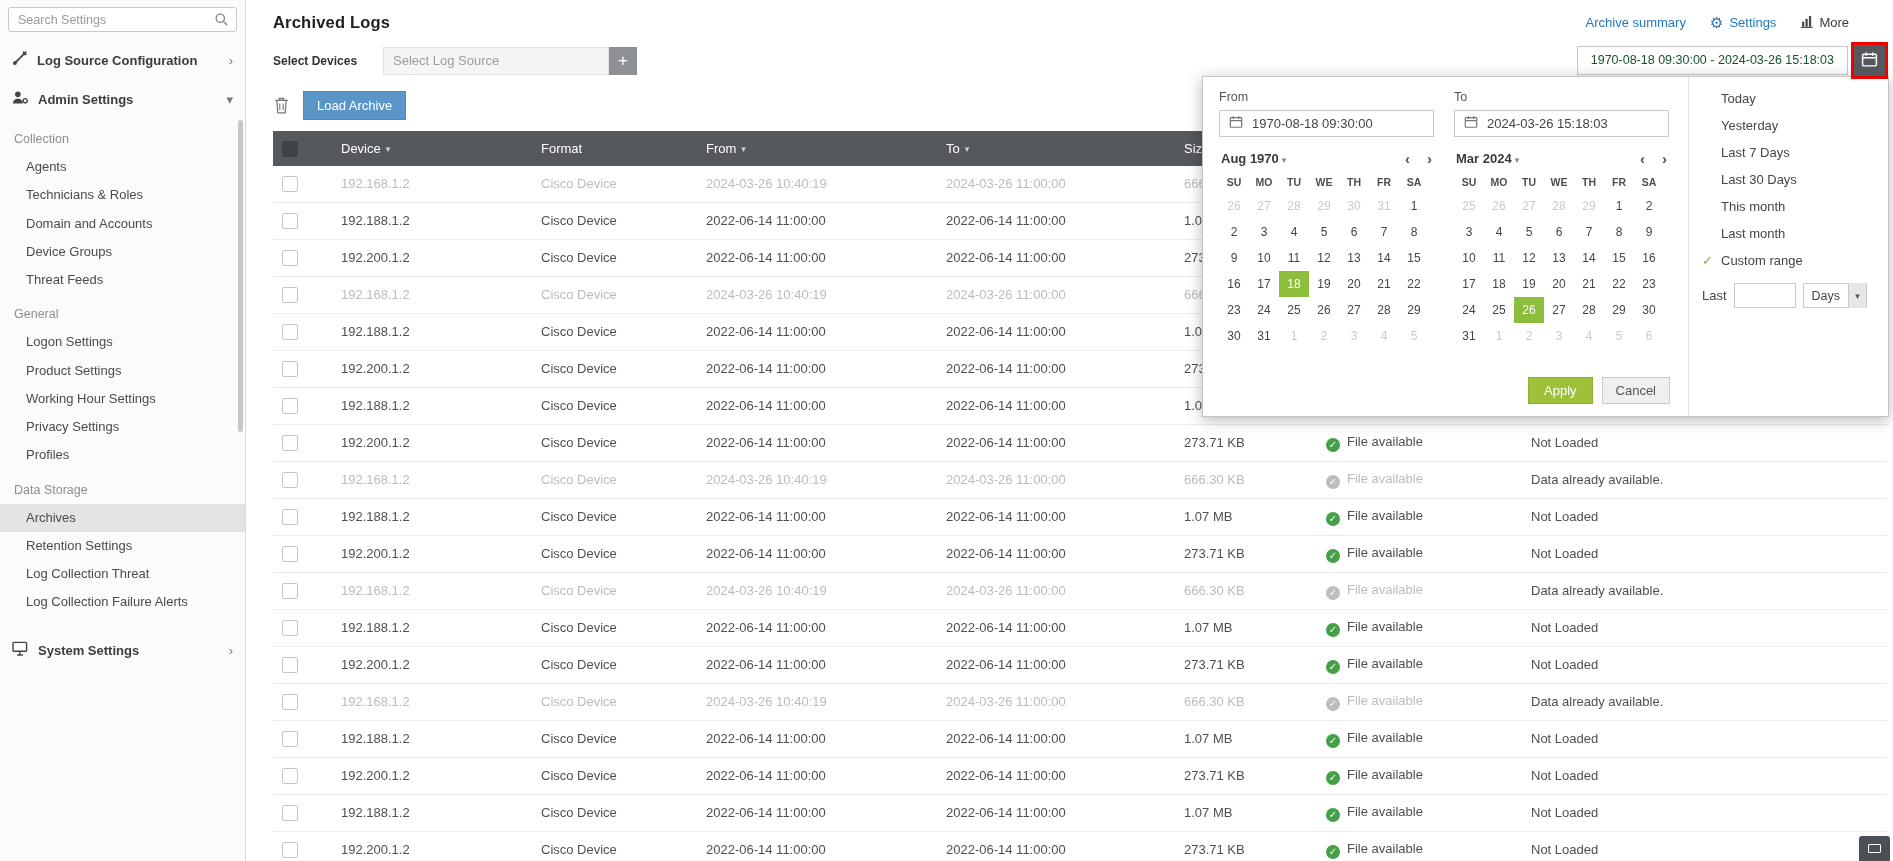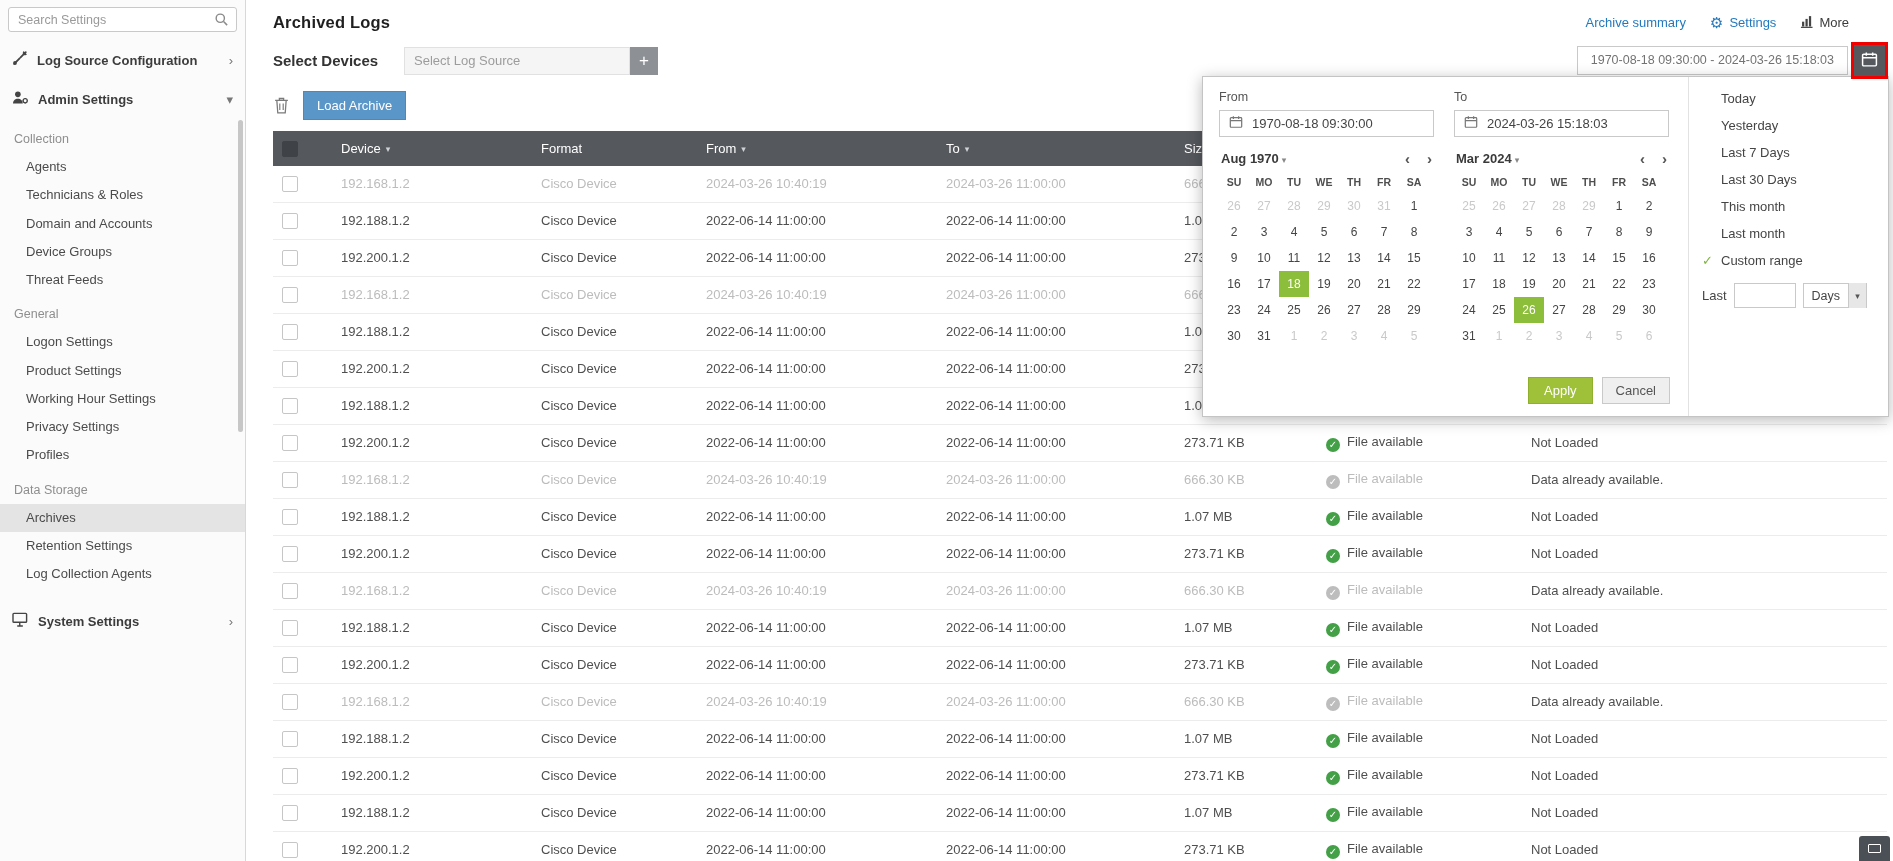--- a/index.html
+++ b/index.html
@@ -26,26 +26,26 @@
 .main{flex:1;position:relative;background:#fff;}
 .main-header{display:flex;align-items:center;padding:13px 44px 6px 27px;}
 .page-title{font-size:16.5px;font-weight:bold;color:#1f1f1f;letter-spacing:.2px;}
 .header-actions{margin-left:auto;display:flex;align-items:center;gap:24px;}
 .link-blue{color:var(--link-blue,#2479bd);font-size:13px;cursor:pointer;}
 .hdr-btn{display:inline-flex;align-items:center;gap:6px;font-size:13px;cursor:pointer;}
 .hdr-btn.dark{color:#3c3c3c;}
 .gear-glyph{font-size:15px;line-height:1;}
 
 .filter-row{display:flex;align-items:center;padding:7px 8px 7px 27px;}
-.select-devices-label{font-size:15px;font-weight:bold;color:#333;margin-right:26px;}
+.select-devices-label{font-size:12px;font-weight:bold;color:#333;margin-right:26px;}
 .log-source-input{width:226px;height:28px;background:#f5f5f5;border:1px solid #e1e1e1;padding:0 9px;font-size:13px;color:#555;font-family:inherit;}
 .log-source-input::placeholder{color:#9c9c9c;}
 .add-btn{width:28px;height:28px;background:#8d9196;color:#fff;border:0;font-size:17px;line-height:1;cursor:pointer;font-family:inherit;}
 .date-area{margin-left:auto;display:flex;align-items:center;gap:6px;}
-.date-range-box{height:29px;line-height:27px;border:1px solid #c9c9c9;padding:0 13px;font-size:12.5px;color:#737373;cursor:pointer;background:#fff;}
+.date-range-box{height:29px;line-height:27px;border:1px solid #c9c9c9;padding:0 13px;font-size:12.5px;color:#14532d;cursor:pointer;background:#fff;}
 .cal-btn{width:31px;height:31px;background:#55595e;border:0;outline:3px solid var(--highlight-red,#f20000);display:flex;align-items:center;justify-content:center;cursor:pointer;z-index:90;position:relative;}
 
 .action-row{display:flex;align-items:center;gap:14px;padding:8px 8px 9px 28px;}
 .trash-btn{cursor:pointer;display:inline-flex;}
 .load-archive-btn{background:var(--primary-button-blue,#5b96c9);border:1px solid #4d88bb;color:#fff;font-size:13px;padding:6px 13px;cursor:pointer;font-family:inherit;}
 
 
 .log-table{width:calc(100% - 33px);margin:2px 6px 0 27px;border-collapse:collapse;table-layout:fixed;}
 .log-table th{background:var(--table-header-gray,#55585d);color:#fff;font-weight:normal;text-align:left;font-size:13px;padding:9px 8px;white-space:nowrap;overflow:hidden;}
 .log-table th.col-cb{padding-left:9px;}
@@ -148,21 +148,22 @@
         <div class="side-item">Threat Feeds</div>
         <div class="side-section-title">General</div>
         <div class="side-item">Logon Settings</div>
         <div class="side-item">Product Settings</div>
         <div class="side-item">Working Hour Settings</div>
         <div class="side-item">Privacy Settings</div>
         <div class="side-item">Profiles</div>
         <div class="side-section-title">Data Storage</div>
         <div class="side-item selected">Archives</div>
         <div class="side-item">Retention Settings</div>
-        <div class="side-item">Log Collection Agents</div>
+        <div class="side-item">Log Collection Threat</div>
+        <div class="side-item">Log Collection Failure Alerts</div>
       </div>
 
     <div class="side-head system-head">
       <span>
         <svg width="17" height="15" viewBox="0 0 18 16">
             <rect x="1" y="1.5" width="14.5" height="9.5" rx="1" fill="none" stroke="#444" stroke-width="1.5"></rect>
             <path d="M5.5 15h6M8.2 11v4" stroke="#444" stroke-width="1.5"></path>
           </svg>
       </span>
       <span class="side-head-label">System Settings</span>

